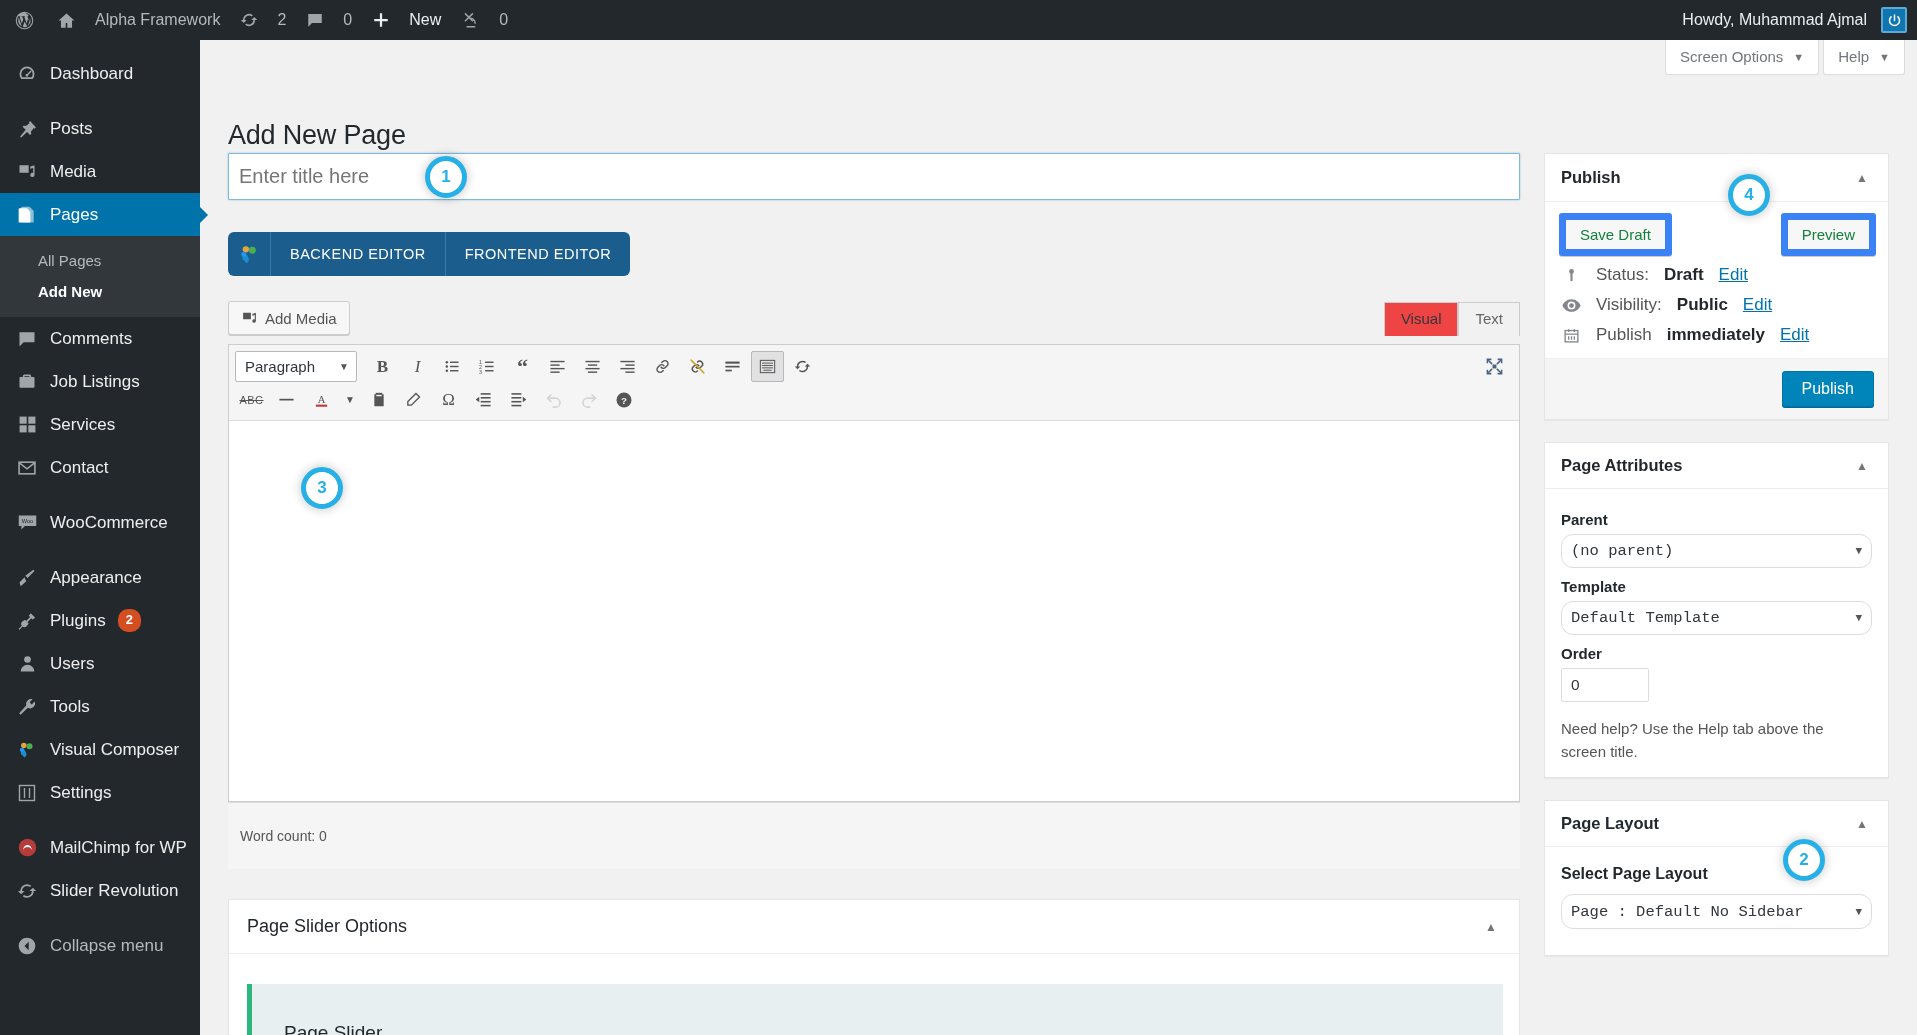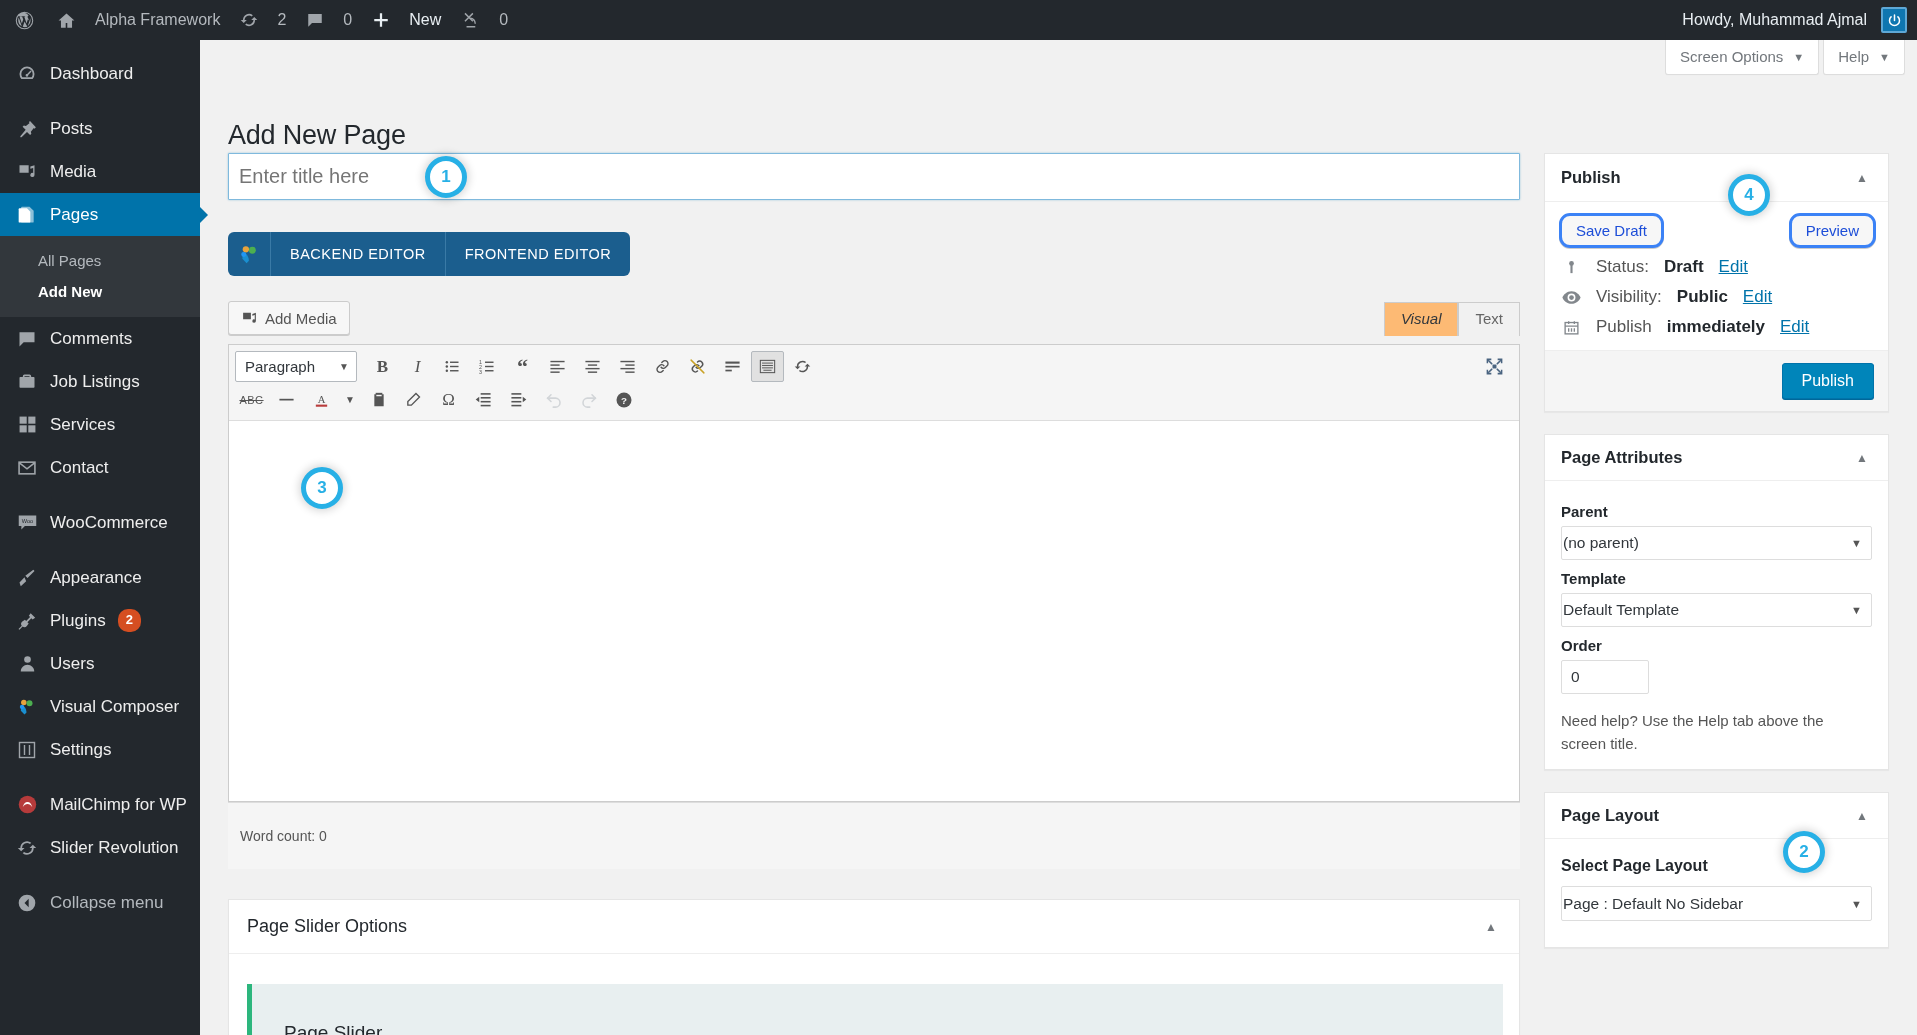--- a/index.html
+++ b/index.html
@@ -154,21 +154,21 @@
     padding:0 12px; height:34px; display:inline-flex; align-items:center; gap:7px;
     font-size:15px; color:#555; cursor:pointer;
     box-shadow:0 1px 0 #ccc;
   }
   #ed-tabs { display:flex; gap:0; align-items:flex-end; }
   .ed-tab {
     padding: 7px 16px 9px; font-size:15px; cursor:pointer;
     border:1px solid #ccc; border-bottom:none; background:#f1f1f1;
     color:#666; position:relative; top:1px;
   }
-  .ed-tab.active { background:#fdba74; color:#32373c; border-color:#ccc;font-style:italic; }
+  .ed-tab.active { background:#ef4444; color:#32373c; border-color:#ccc; }
 
   #editor-box { border:1px solid #ccc; background:#fff; margin-top:9px; }
   #mce-toolbar {
     background:#f5f5f5; border-bottom:1px solid #ddd;
     padding:5px 6px 4px 6px; position:relative;
   }
   .tb-row { display:flex; align-items:center; gap:2px; min-height:33px; }
   .tb-btn {
     width:33px; height:31px; display:flex; align-items:center; justify-content:center;
     cursor:pointer; border-radius:2px; color:#555;
@@ -213,22 +213,22 @@
   }
   #slider-panel .sp-label { font-size:19px; color:#23282d; }
 
   
   #submitdiv .postbox-header { padding: 14px 14px 14px 16px; }
   #minor-publishing {
     padding:11px 12px 12px 14px; border-bottom:1px solid #eee;
   }
   #minor-actions { display:flex; justify-content:space-between; align-items:center; }
   .btn-secondary {
-    background:#f7f7f7; border:3px solid #3b82f6; border-radius:11px;
-    color:#1d4ed8; font-size:15px; padding:6px 14px; cursor:pointer;
+    background:#f7f7f7; border:7px solid #3b82f6; border-radius:3px;
+    color:#15803d; font-size:15px; padding:6px 14px; cursor:pointer;
     box-shadow:0 1px 0 #ccc;
   }
   .misc-row {
     display:flex; align-items:center; gap:15px;
     padding:9px 0 1px 2px; font-size:17px; color:#555;
   }
   .misc-row .mi { width:20px; display:flex; justify-content:center; color:#82878c; }
   .misc-row b { color:#23282d; }
   .edit-link { color:#0073aa; text-decoration:underline; cursor:pointer; }
   #major-publishing {
@@ -238,22 +238,23 @@
     background:#0085ba; border:1px solid #0073aa; border-radius:3px;
     color:#fff; font-size:16px; padding:8px 19px; cursor:pointer;
     box-shadow:0 1px 0 #006799;
   }
 
   
   .attr-label { font-size:15px; font-weight:600; color:#23282d; margin:10px 0 6px; }
   .sel {
     position:relative; border:1px solid #ddd; background:#fff;
     height:34px; display:flex; align-items:center;
-    padding:0 26px 0 1px; font-size:15.5px; color:#32373c; cursor:pointer;
-    border-radius:2px;
+    padding:0 26px 0 9px; font-size:15.5px; color:#32373c; cursor:pointer;
+    border-radius:12px;
+    font-family:Liberation Mono, monospace;
   }
   .sel .sel-caret {
     position:absolute; right:9px; font-size:11px; color:#555;
   }
   .num-input {
     width:88px; height:34px; border:1px solid #ddd; background:#fff;
     font-size:15.5px; color:#32373c; padding:0 9px; border-radius:2px;
     font-family:"Liberation Sans", sans-serif; outline:none;
   }
   .helptext { font-size:15px; color:#555; margin-top:16px; line-height:1.5; }
@@ -463,20 +464,28 @@
   <div class="menu-item">
     <span class="menu-icon">
       <svg class="svg-icn" width="19" height="19" viewBox="0 0 24 24" fill="#a0a5aa">
         <circle cx="12" cy="7" r="4.2"></circle>
           <path d="M3.5 22c0-4.7 3.8-8.5 8.5-8.5s8.5 3.8 8.5 8.5H3.5z"></path>
       </svg>
     </span>
     <span>Users</span>
   </div>
 
+  <div class="menu-item">
+    <span class="menu-icon">
+      <svg class="svg-icn" width="20" height="20" viewBox="0 0 24 24" fill="#a0a5aa">
+        <path d="M21.2 5.3l-3.6 3.6-2.5-2.5 3.6-3.6a6 6 0 00-7.6 7.3L2.6 19.6 4.4 21.4l8.5-8.5a6 6 0 008.3-7.6z"></path>
+      </svg>
+    </span>
+    <span>Tools</span>
+  </div>
 
   <div class="menu-item">
     <span class="menu-icon">
       <svg class="svg-icn" width="20" height="20" viewBox="0 0 24 24">
         <circle cx="8.2" cy="6.6" r="3.3" fill="#e8a33d"></circle>
         <circle cx="15" cy="7.6" r="3.6" fill="#4caf50"></circle>
         <path d="M5 10c3 0 6 3 6.4 8.6L9 21l-4.4-4.5L5 10z" fill="#1a8fd0"></path>
         <circle cx="6" cy="12" r="2.6" fill="#2196f3"></circle>
       </svg>
     </span>

